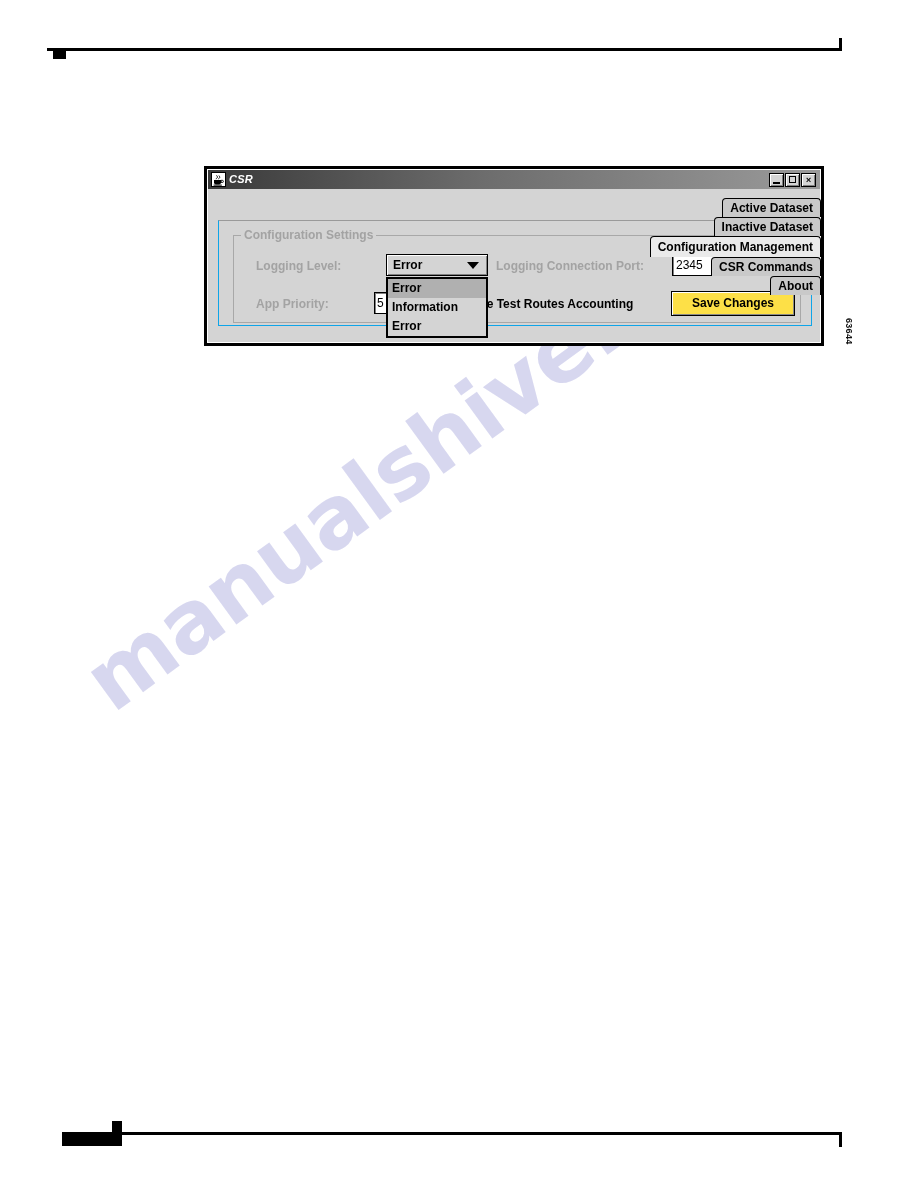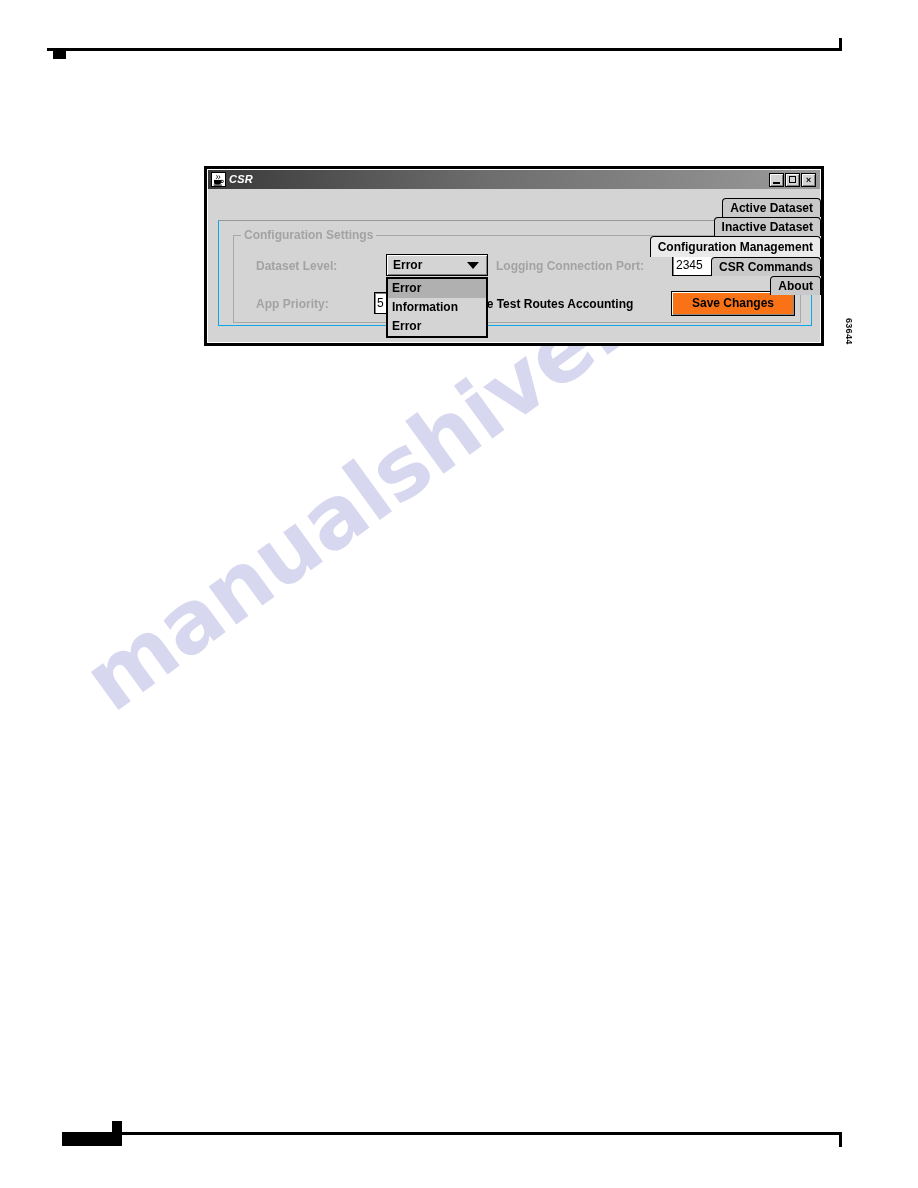--- a/index.html
+++ b/index.html
@@ -405,21 +405,21 @@
     z-index: 1;
   }
 
   
   #save-button {
     position: absolute;
     left: 437px;
     top: 55px;
     width: 124px;
     height: 25px;
-    background: #f97316;
+    background: #fde047;
     border: 1px solid #000000;
     box-shadow: inset 1px 1px 0 #ffffff, inset -1px -1px 0 #8a8a8a;
     box-sizing: border-box;
     font-size: 12px;
     font-weight: bold;
     color: #000000;
     text-align: center;
     line-height: 23px;
     cursor: pointer;
     font-family: "Liberation Sans", sans-serif;
@@ -474,21 +474,21 @@
       <div class="tab">Inactive Dataset</div>
       <div class="tab selected">Configuration Management</div>
       <div class="tab">CSR Commands</div>
       <div class="tab">About</div>
     </div>
 
     <div id="tab-panel">
       <div id="config-group">
         <div id="config-group-title">Configuration Settings</div>
 
-        <div id="logging-label" class="field-label">Dataset Level:</div>
+        <div id="logging-label" class="field-label">Logging Level:</div>
 
         <div id="logging-combo">
           <span id="logging-combo-value">Error</span>
           <span id="combo-arrow"></span>
         </div>
 
         <div id="port-label" class="field-label">Logging Connection Port:</div>
 
         <div id="port-field" class="text-field">
           <span>2345</span>

